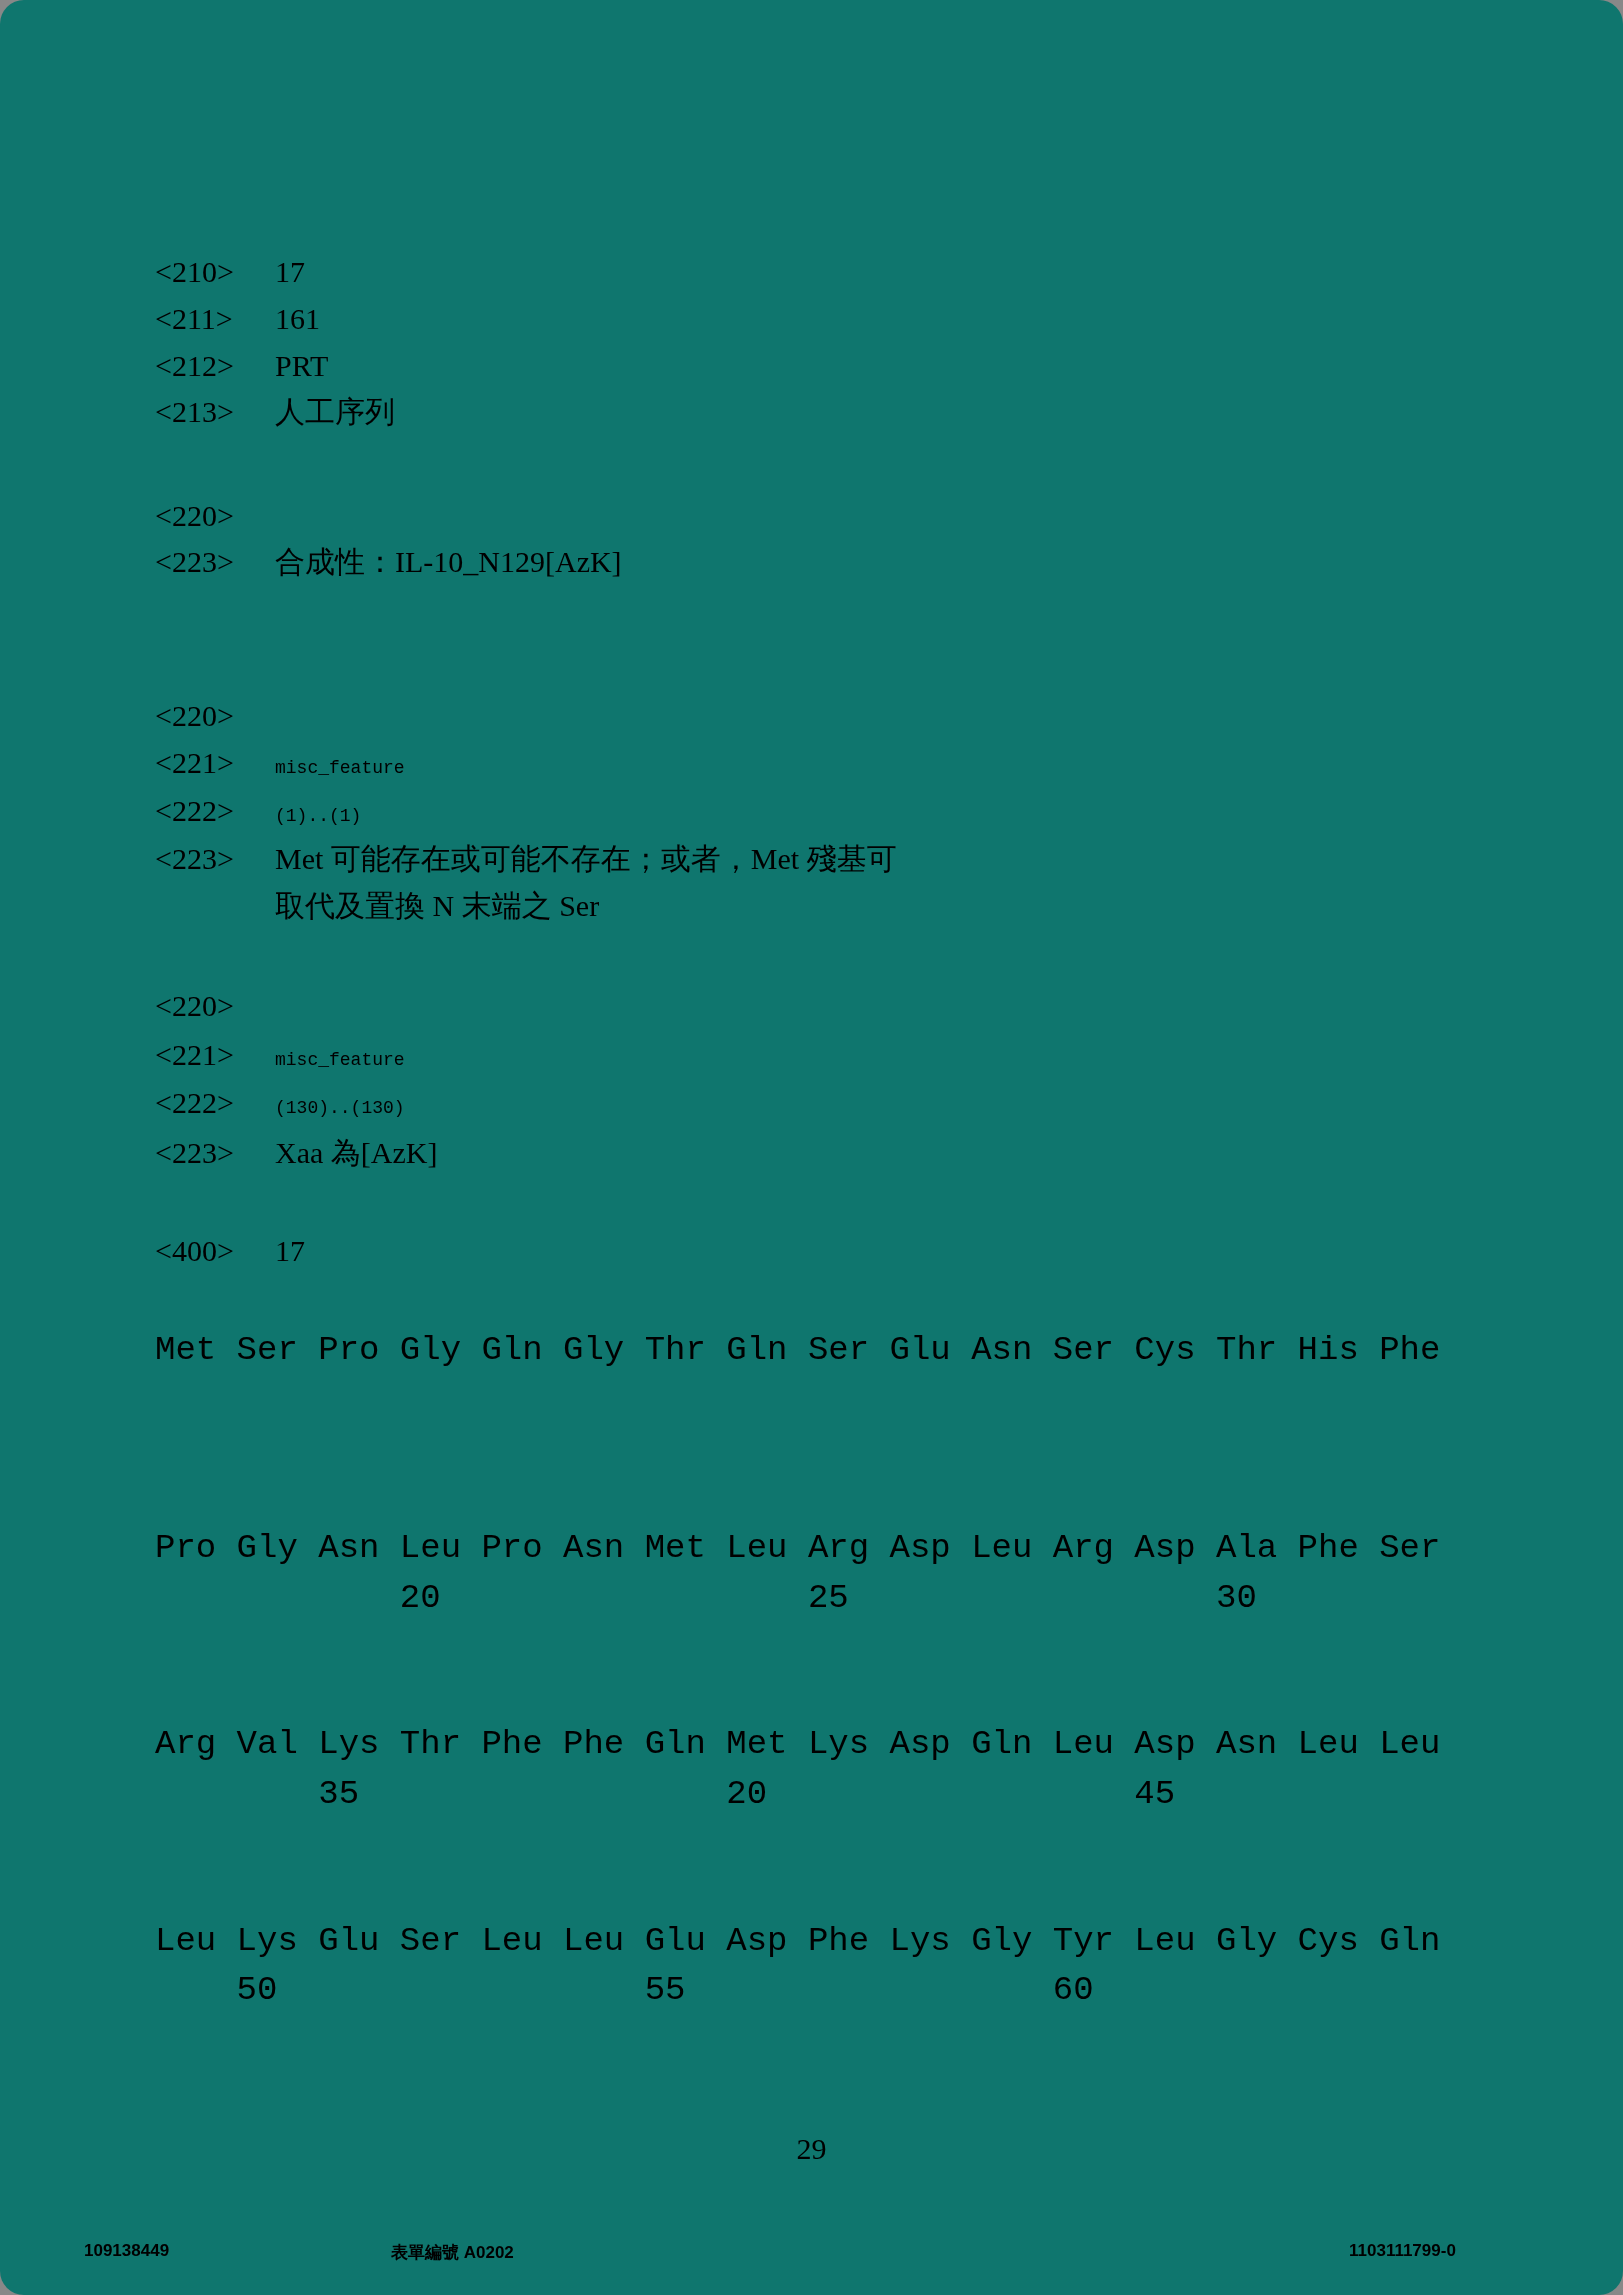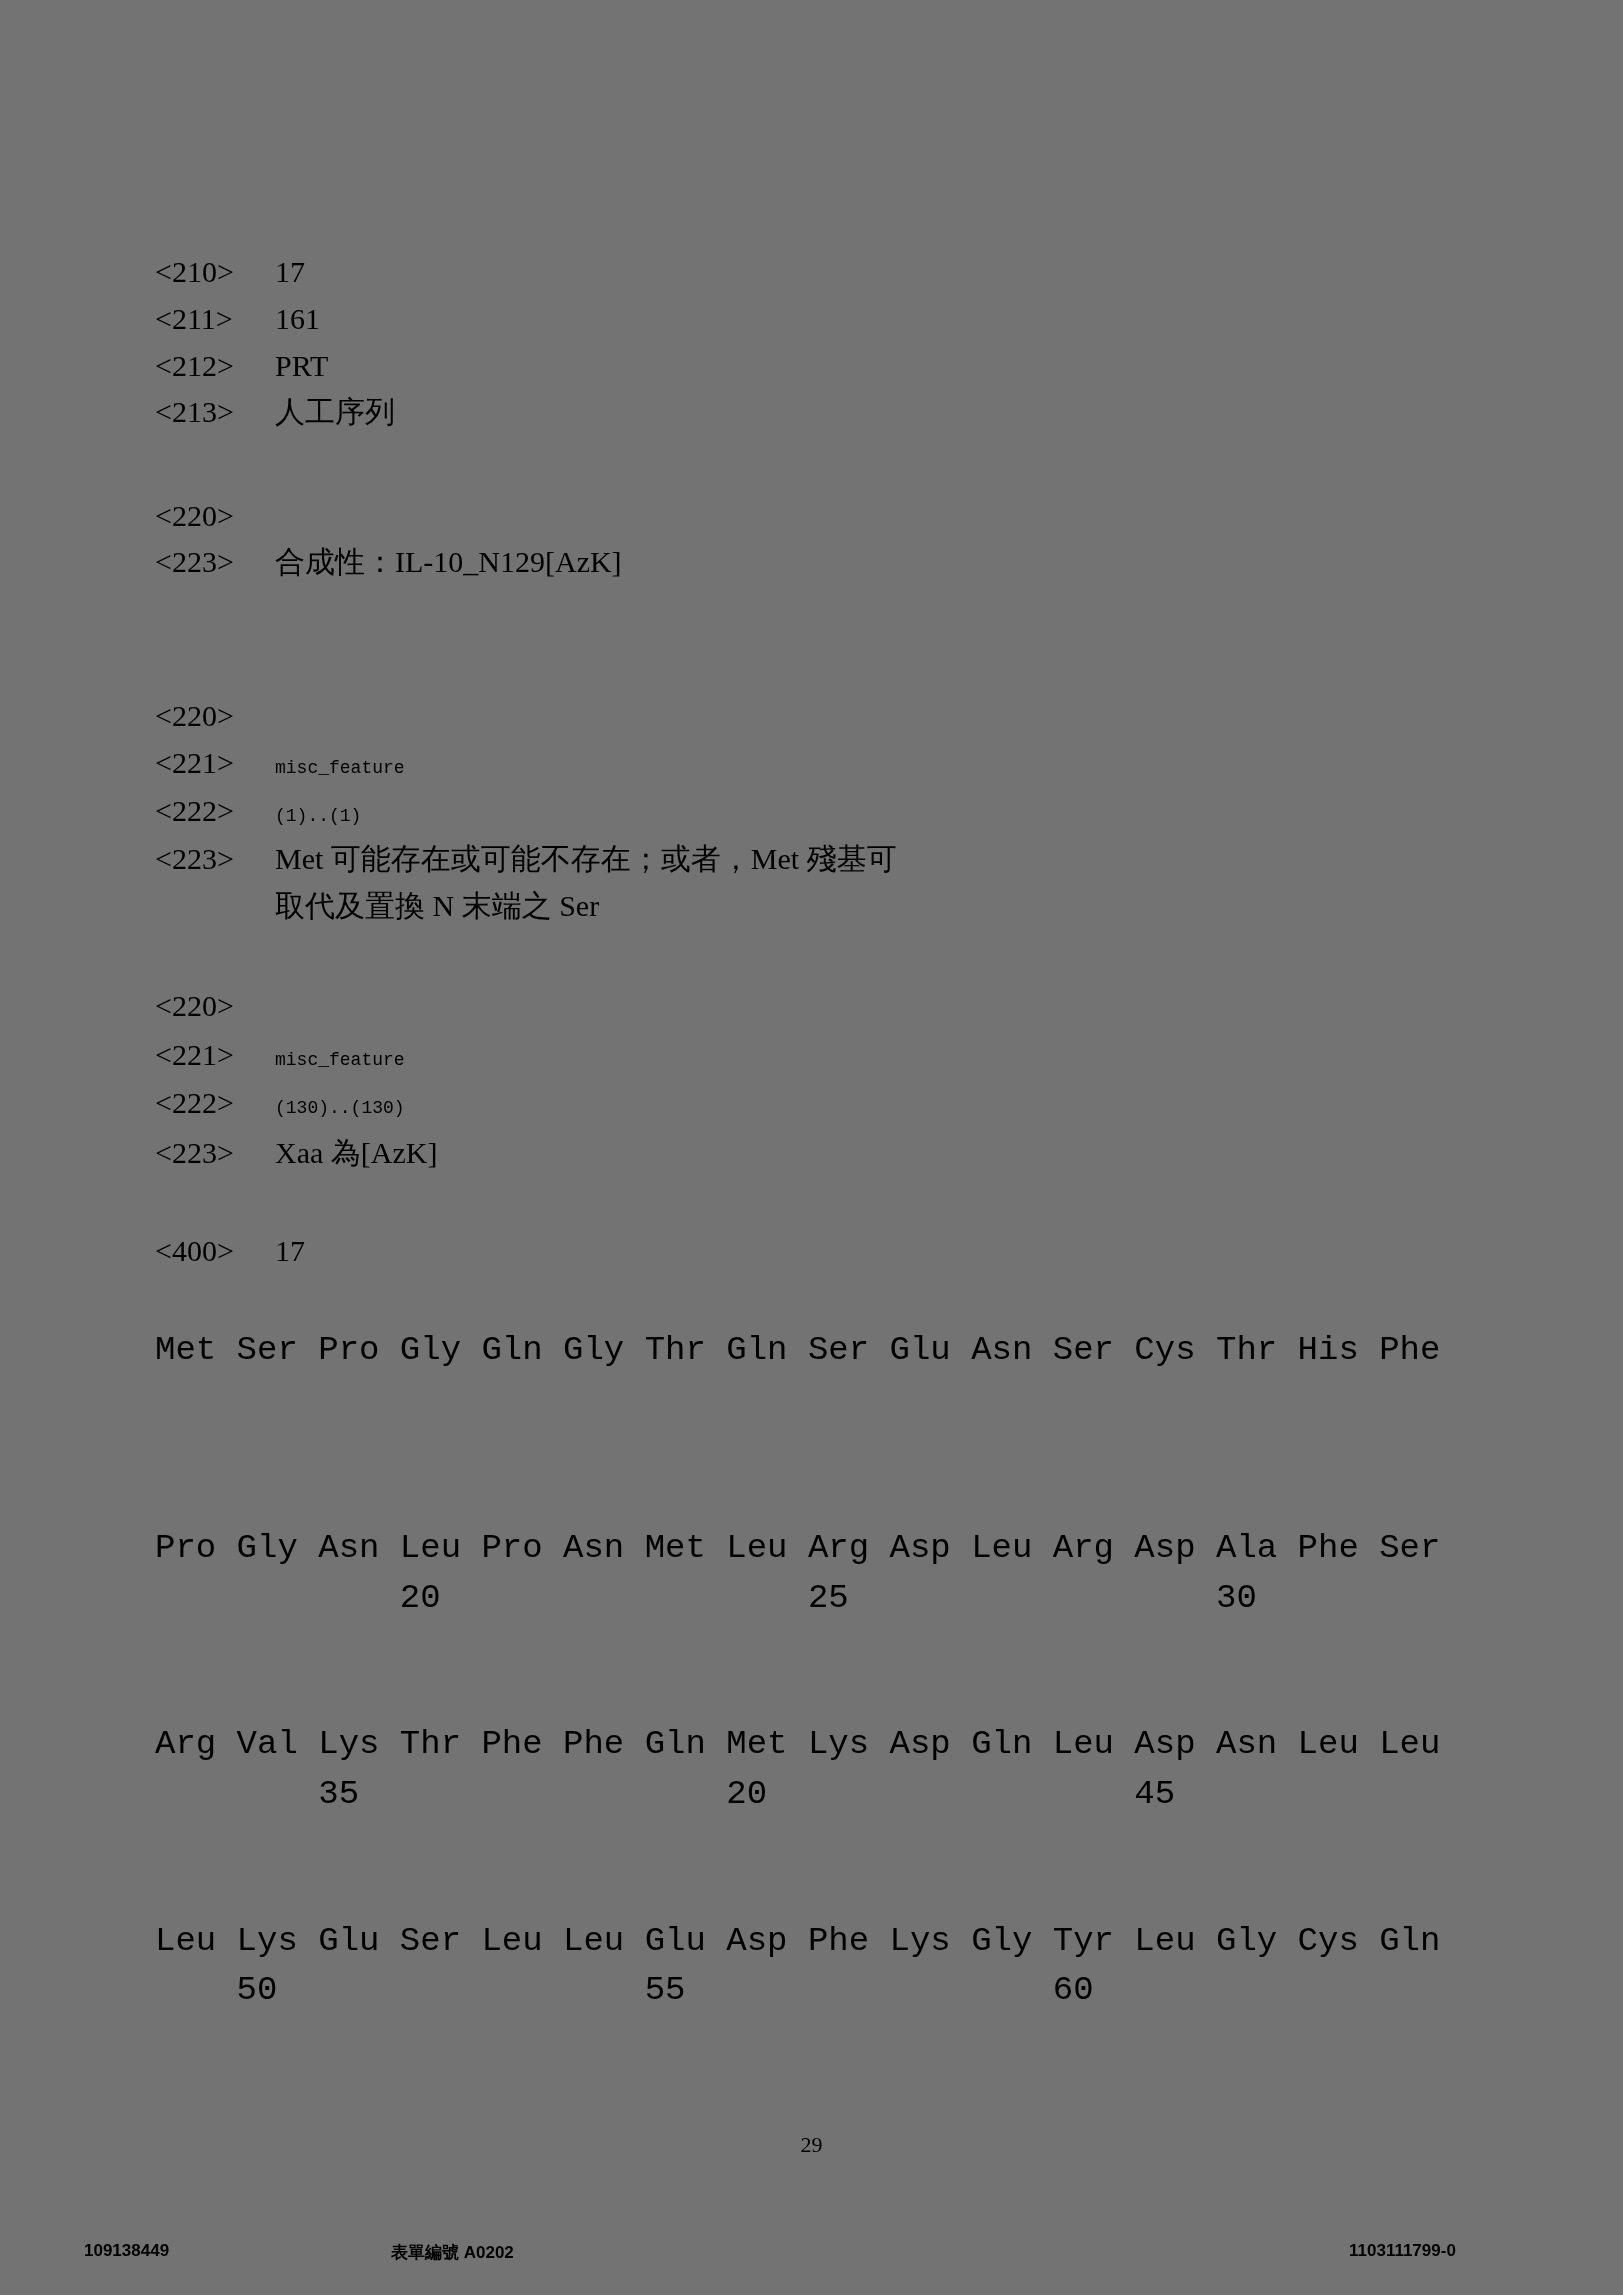--- a/index.html
+++ b/index.html
@@ -1,23 +1,24 @@
 <!DOCTYPE html>
 <html style="font-size:10.5px"><head>
 <meta charset="utf-8">
 <style>
   html,body{margin:0;padding:0;background:#888;}
   .page{
     position:relative;
     width:1623px;height:2295px;
-    background:#737373;
+    background:#0f766e;
     margin:0 auto;
     font-family:"Liberation Serif","DejaVu Serif",serif;
     color:#000;
     overflow:hidden;
+    border-radius:24px;
   }
   .entry{
     position:absolute;
     left:155px;
     white-space:pre;
     font-size:30px;
     line-height:1.1;
   }
   .entry .tag{
     display:inline-block;
@@ -35,21 +36,21 @@
     left:155px;
     white-space:pre;
     font-family:"Liberation Mono","DejaVu Sans Mono",monospace;
     font-size:34px;
     line-height:1.1;
   }
   .pagenum{
     position:absolute;
     top:2132px;left:0;width:100%;
     text-align:center;
-    font-size:22px;
+    font-size:30px;
   }
   .footer-item{
     position:absolute;
     top:2241px;
     font-family:"Liberation Sans","DejaVu Sans",sans-serif;
     font-weight:bold;
     font-size:17px;
     white-space:pre;
   }
   .footer-left{ left:84px; }

